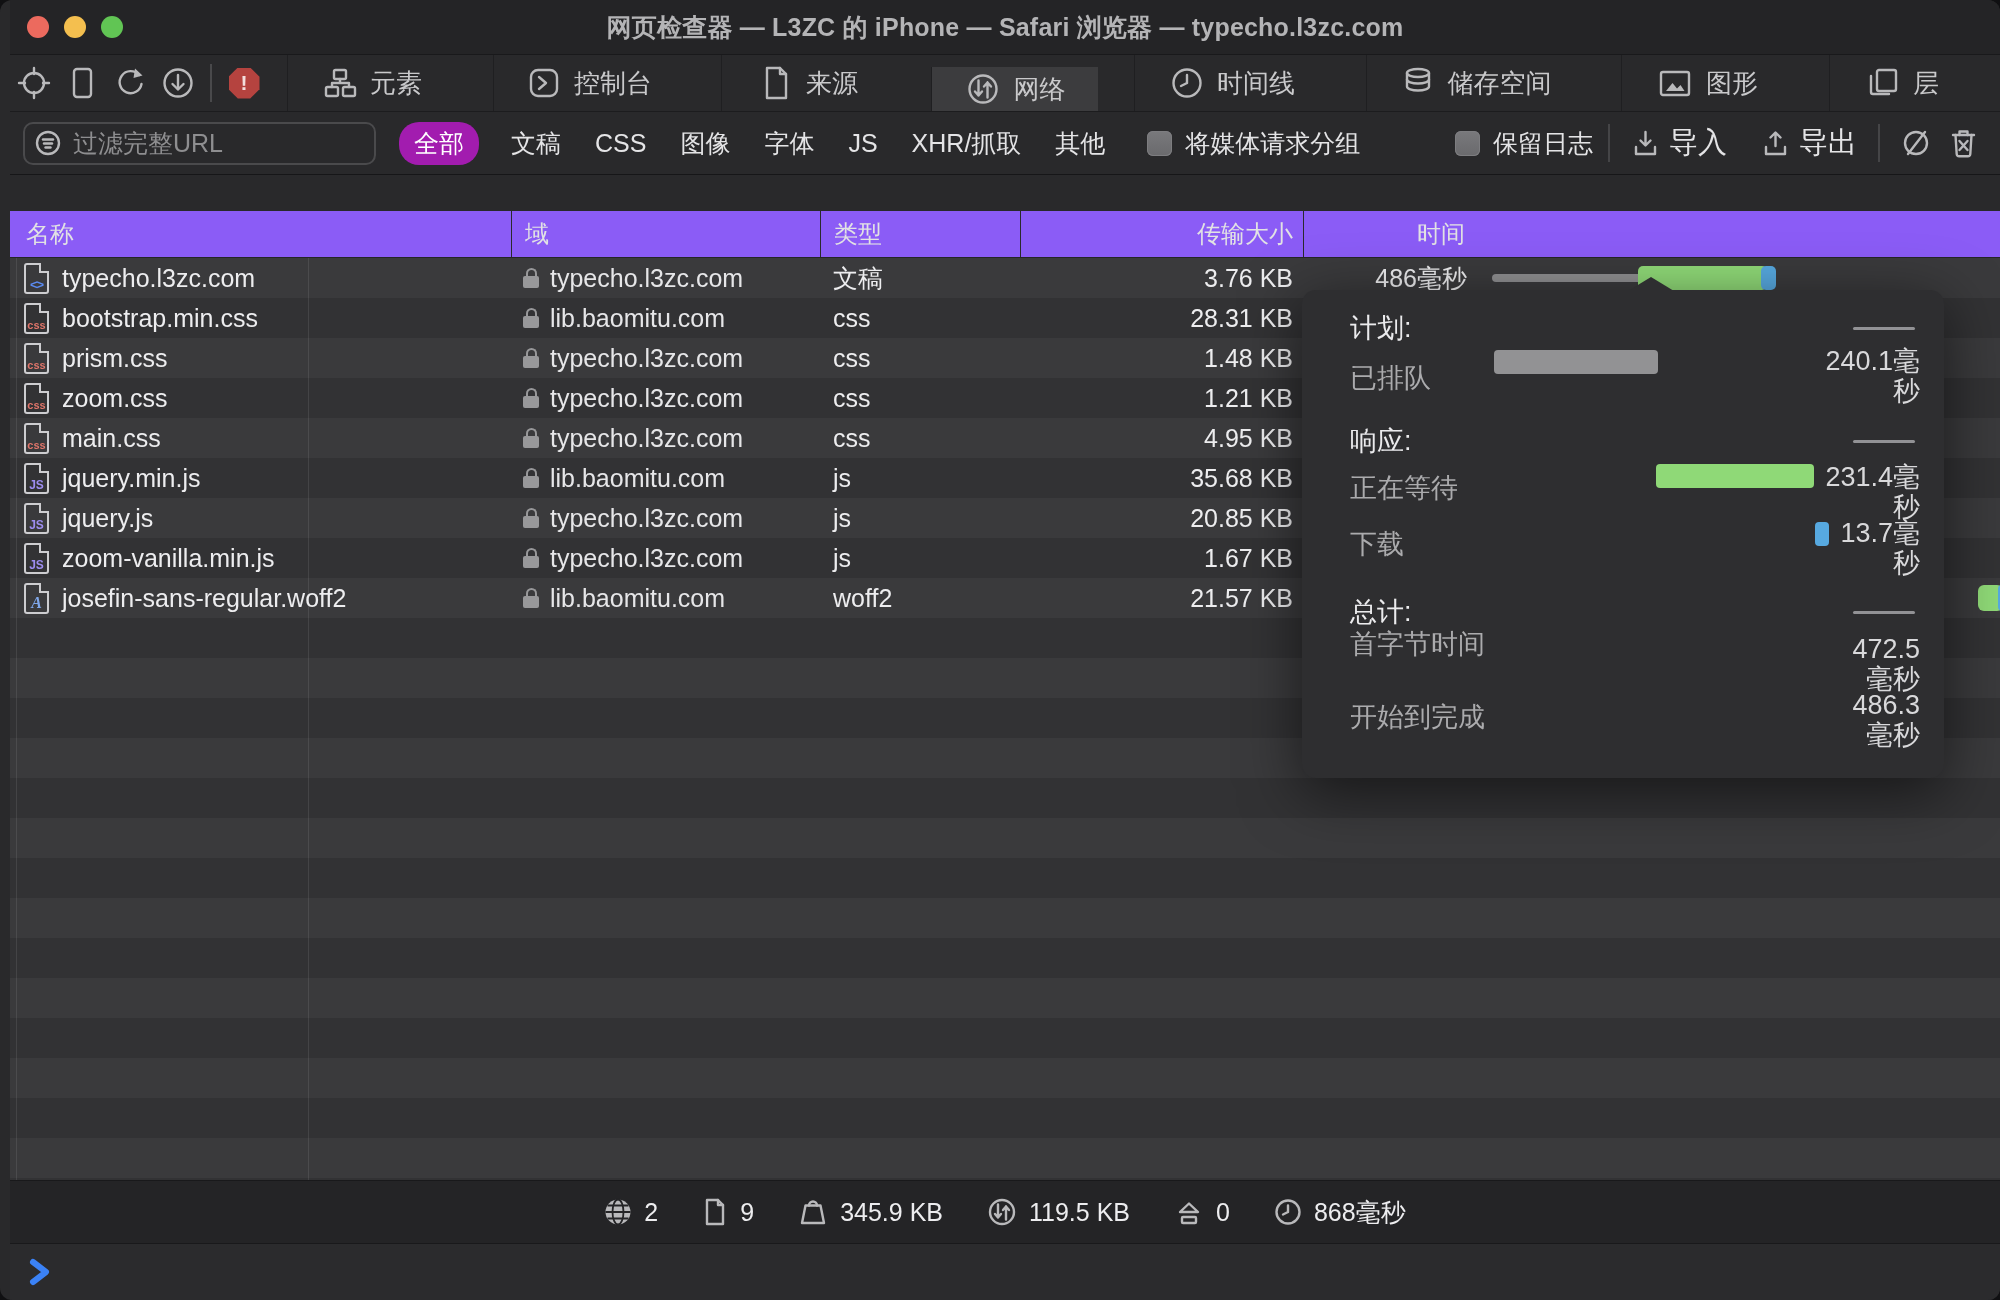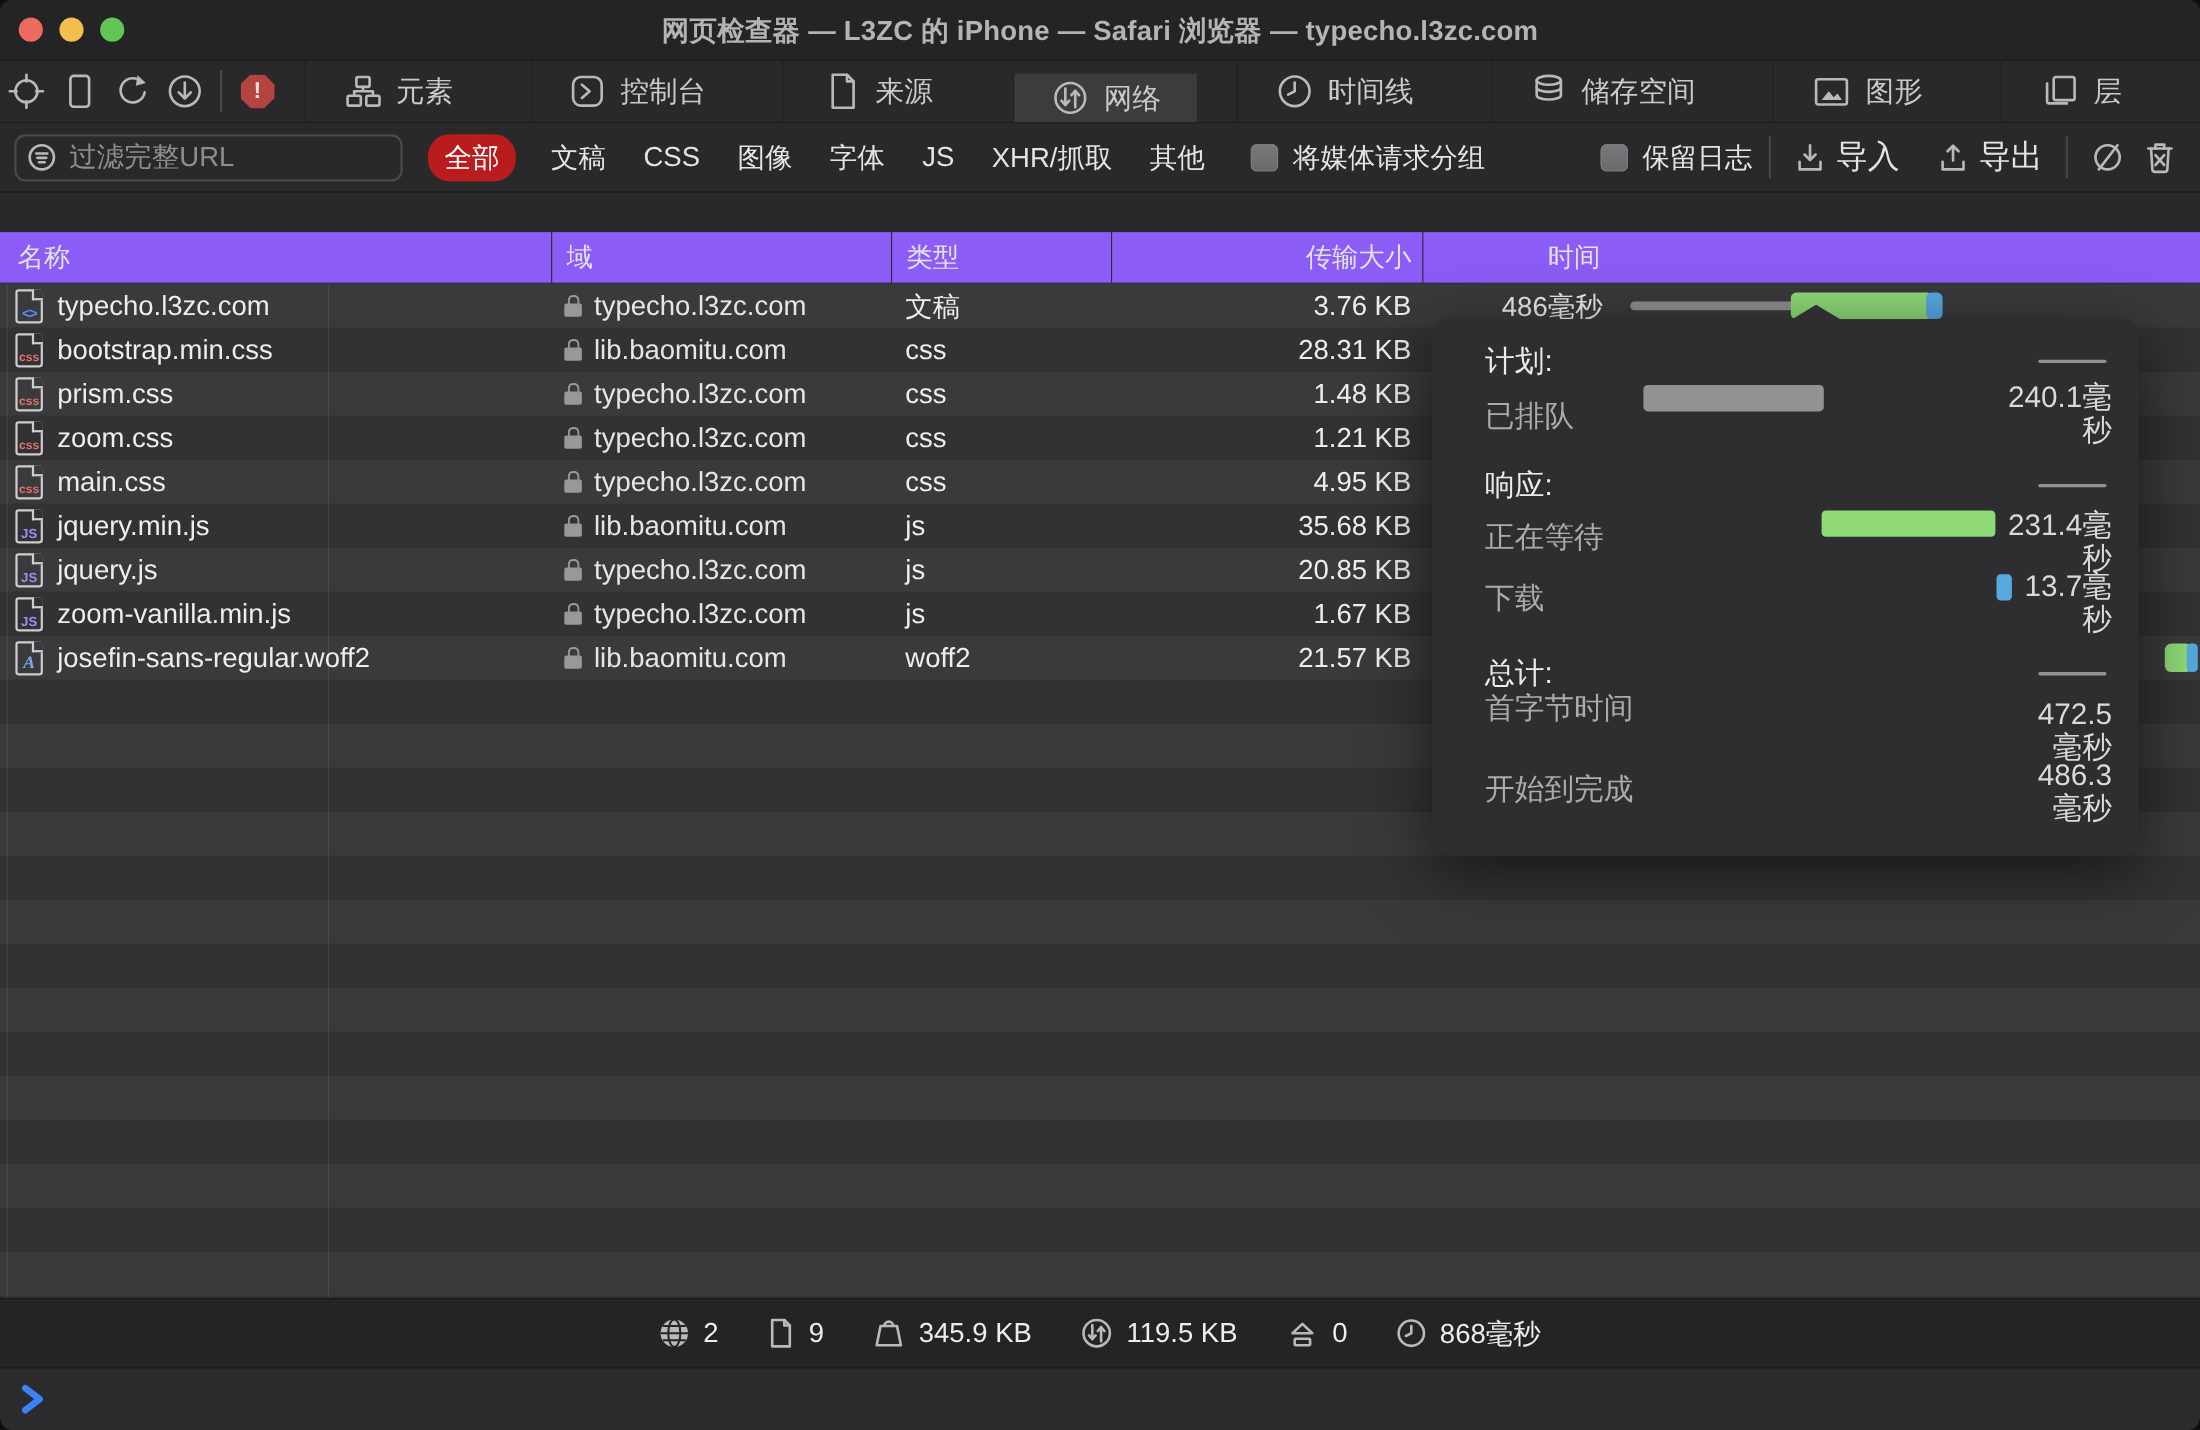--- a/index.html
+++ b/index.html
@@ -1,17 +1,17 @@
 <!DOCTYPE html>
 <html><head>
 <meta charset="utf-8">
 <style>
   html,body{margin:0;padding:0;background:#101012;}
   body{width:2000px;height:1300px;position:relative;font-family:"Liberation Sans",sans-serif;-webkit-font-smoothing:antialiased;}
-  .window{position:absolute;inset:0;border-radius:12px;overflow:hidden;background:#29292b;display:flex;flex-direction:column;}
+  .window{position:absolute;inset:0;border-radius:12px;overflow:hidden;background:#29292b;display:flex;flex-direction:column;padding-left:10px;}
 
   
   .titlebar{height:55px;flex:0 0 55px;background:#242426;position:relative;display:flex;align-items:center;justify-content:center;border-bottom:1px solid #19191b;box-sizing:border-box;}
   .traffic{position:absolute;left:17px;top:50%;transform:translateY(-50%);display:flex;gap:15px;}
   .light{width:22px;height:22px;border-radius:50%;}
   .l-close{background:#ec6a5e;} .l-min{background:#f4bf4f;} .l-zoom{background:#61c554;}
   .wtitle{color:#b4b4b6;font-size:25px;font-weight:700;letter-spacing:.2px;}
 
   
   .toolbar{height:57px;flex:0 0 57px;background:#29292b;display:flex;align-items:stretch;border-bottom:1px solid #1c1c1e;box-sizing:border-box;}
@@ -27,21 +27,21 @@
   svg.ic{stroke:#b9b9bb;fill:none;stroke-width:2.4;stroke-linecap:round;stroke-linejoin:round;}
   .gear-glyph{font-size:34px;color:#b9b9bb;line-height:1;}
 
   
   .filterbar{height:63px;flex:0 0 63px;background:#29292b;display:flex;align-items:center;padding:0 0 0 13px;box-sizing:border-box;border-bottom:1px solid #161618;}
   .searchbox{width:353px;height:43px;border:2px solid #4a4a4c;border-radius:10px;display:flex;align-items:center;gap:9px;padding:0 10px;box-sizing:border-box;background:transparent;}
   .searchbox input{flex:1;background:transparent;border:none;outline:none;color:#d8d8da;font-size:25px;font-family:"Liberation Sans",sans-serif;min-width:0;}
   .searchbox input::placeholder{color:#8e8e90;}
   .pills{display:flex;align-items:center;gap:30px;margin-left:23px;font-size:25px;color:#e4e4e6;}
   .pill{padding:5px 2px;cursor:default;white-space:nowrap;}
-  .pill.active{background:#b91c1c;color:#fff;border-radius:20px;padding:5px 15px;}
+  .pill.active{background:#a21caf;color:#fff;border-radius:20px;padding:5px 15px;}
   .chk{width:25px;height:25px;border-radius:6px;background:linear-gradient(#79797c,#6a6a6d);box-shadow:inset 0 0 0 1px #7d7d80;flex:0 0 auto;}
   .chk-group{display:flex;align-items:center;gap:13px;font-size:25px;color:#e4e4e6;}
   .fb-right{margin-left:auto;display:flex;align-items:center;gap:0;padding-right:13px;}
   .fb-sep{width:2px;height:38px;background:#454547;margin:0 15px;}
   .txt-btn{display:flex;align-items:center;gap:9px;font-size:29px;color:#e4e4e6;margin:0 6px;white-space:nowrap;}
 
   
   .grid-cols{display:grid;grid-template-columns:501px 309px 200px 283px 172px 535px;}
   .theader{height:47px;flex:0 0 47px;background:#8b5cf6;align-items:stretch;font-size:24px;color:#e2e2e4;position:relative;box-sizing:border-box;border-bottom:1px solid #252527;margin-top:36px;}
   .th{display:flex;align-items:center;border-left:1px solid #2a2a2c;box-sizing:border-box;padding-left:13px;}

